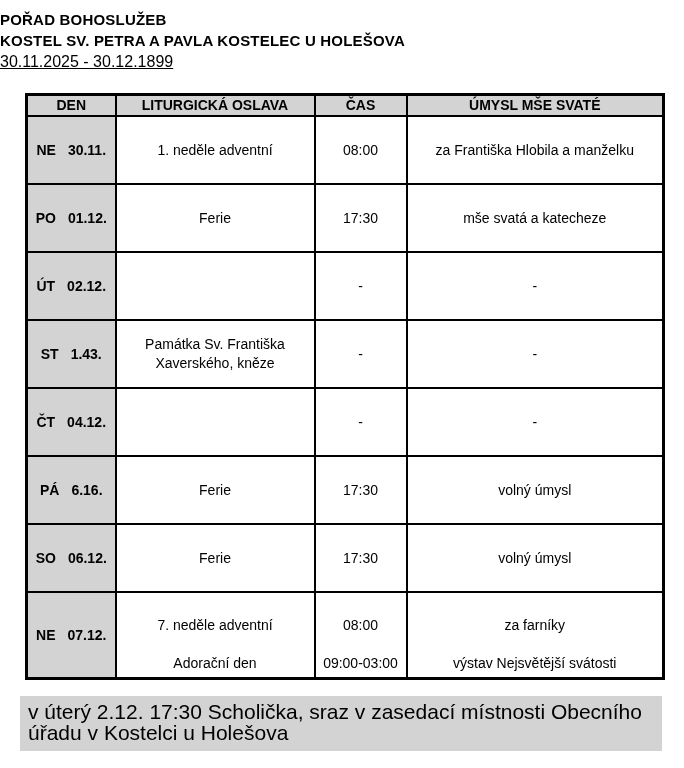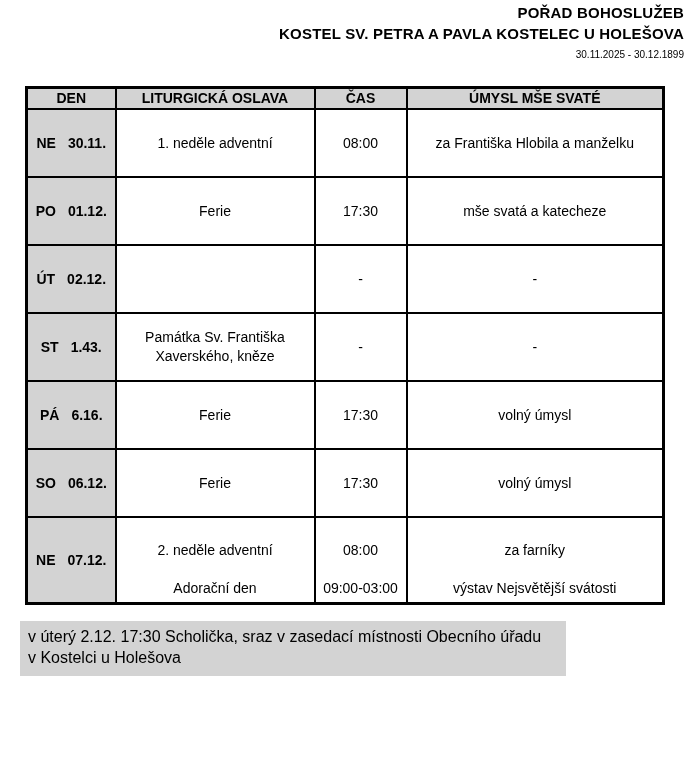--- a/index.html
+++ b/index.html
@@ -9,33 +9,34 @@
   }
   * { margin: 0; padding: 0; box-sizing: border-box; }
   html, body {
     width: 684px;
     height: 768px;
     background: var(--page-bg);
     color: #000;
     font-family: "Liberation Sans", "DejaVu Sans", sans-serif;
   }
   .doc-header {
-    text-align: right;
-    padding-top: 2px;
+    text-align: left;
+    padding-top: 9px;
   }
   .doc-title,
   .doc-subtitle {
     font-size: 15px;
     font-weight: bold;
     line-height: 21px;
     letter-spacing: 0.2px;
   }
   .doc-daterange {
-    font-size: 10px;
+    font-size: 16px;
     line-height: 21px;
+    text-decoration: underline;
   }
   table.schedule {
     border-collapse: collapse;
     border: 3px solid var(--border-black);
     margin: 21px 0 0 25px;
     table-layout: fixed;
     width: 637px;
     padding-left: 12px;
   }
   table.schedule th,
@@ -74,23 +75,23 @@
     height: 82px;
     display: flex;
     flex-direction: column;
     justify-content: space-between;
     align-items: center;
     padding: 23px 0 4px;
   }
   td.split .cell-lines div { line-height: 17px; }
   .footer-note {
     margin: 16px 0 0 20px;
-    width: 546px;
+    width: 642px;
     background: var(--cell-gray);
-    font-size: 16px;
+    font-size: 21px;
     line-height: 21px;
     padding: 5px 14px 8px 8px;
   }
 </style>
 </head>
 <body>
 
 <div class="doc-page">
   <div class="doc-header">
     <div class="doc-title">POŘAD BOHOSLUŽEB</div>
@@ -178,20 +179,36 @@
               <div>-</div>
             </div>
           </td>
           <td class="cell-intention">
             <div class="single-lines">
               <div>-</div>
             </div>
           </td>
         </tr>
         <tr>
+          <td class="cell-day"><span>ČT</span><span class="day-date">04.12.</span></td>
+          <td class="cell-liturgy">
+            <div class="single-lines"></div>
+          </td>
+          <td class="cell-time">
+            <div class="single-lines">
+              <div>-</div>
+            </div>
+          </td>
+          <td class="cell-intention">
+            <div class="single-lines">
+              <div>-</div>
+            </div>
+          </td>
+        </tr>
+        <tr>
           <td class="cell-day"><span>PÁ</span><span class="day-date">6.16.</span></td>
           <td class="cell-liturgy">
             <div class="single-lines">
               <div>Ferie</div>
             </div>
           </td>
           <td class="cell-time">
             <div class="single-lines">
               <div>17:30</div>
             </div>
@@ -217,21 +234,21 @@
           <td class="cell-intention">
             <div class="single-lines">
               <div>volný úmysl</div>
             </div>
           </td>
         </tr>
         <tr class="tall">
           <td class="cell-day"><span>NE</span><span class="day-date">07.12.</span></td>
           <td class="cell-liturgy split">
             <div class="cell-lines">
-              <div>2. neděle adventní</div>
+              <div>7. neděle adventní</div>
               <div>Adorační den</div>
             </div>
           </td>
           <td class="cell-time split">
             <div class="cell-lines">
               <div>08:00</div>
               <div>09:00-03:00</div>
             </div>
           </td>
           <td class="cell-intention split">

